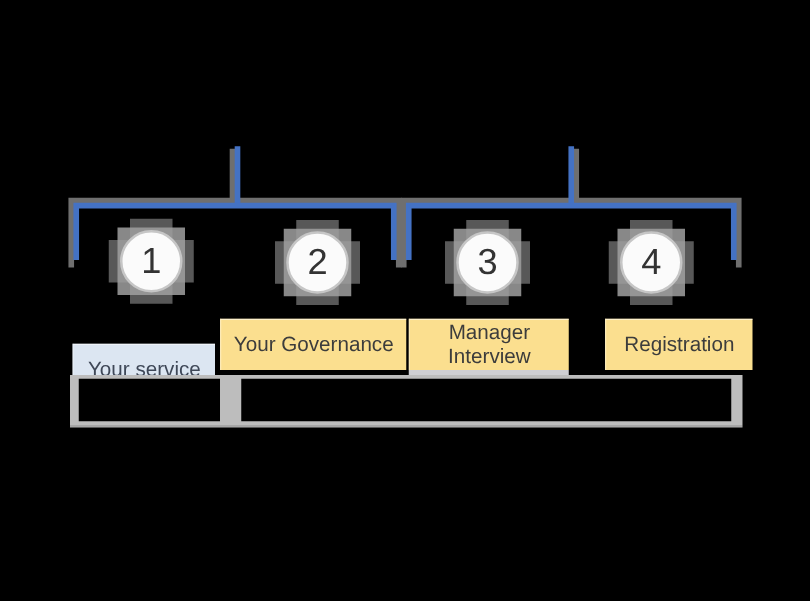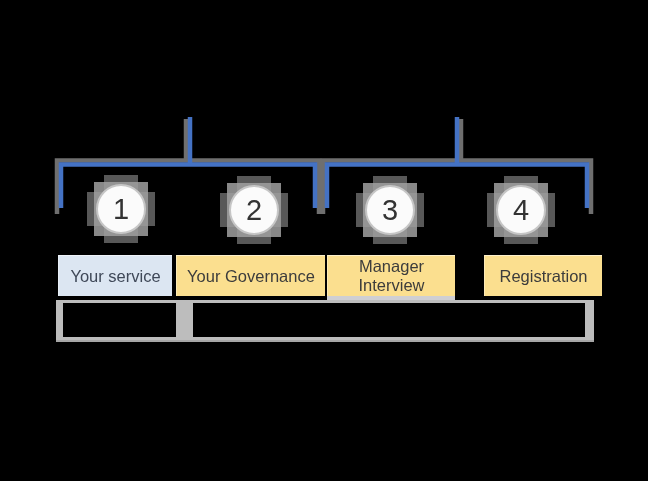--- a/index.html
+++ b/index.html
@@ -88,21 +88,21 @@
     <div class="glow glow-core"></div>
     <div class="circle">3</div>
   </div>
   <div class="step-circle-wrap" style="left:521px;top:210px">
     <div class="glow glow-h"></div>
     <div class="glow glow-v"></div>
     <div class="glow glow-core"></div>
     <div class="circle">4</div>
   </div>
 
-  <div class="cell cell-blue" style="left:58px;width:114px;">
+  <div class="cell cell-blue" style="left:58px;width:114px;margin-top:20px;">
     <span>Your service</span>
   </div>
   <div class="cell cell-yellow" style="left:176px;width:149px;padding:0 8px;">
     <span>Your Governance</span>
   </div>
   <div class="cell cell-yellow" style="left:327px;width:128px;padding:0 18px;">
     <span>Manager Interview</span>
   </div>
   <div class="cell cell-yellow" style="left:484px;width:118px;">
     <span>Registration</span>

